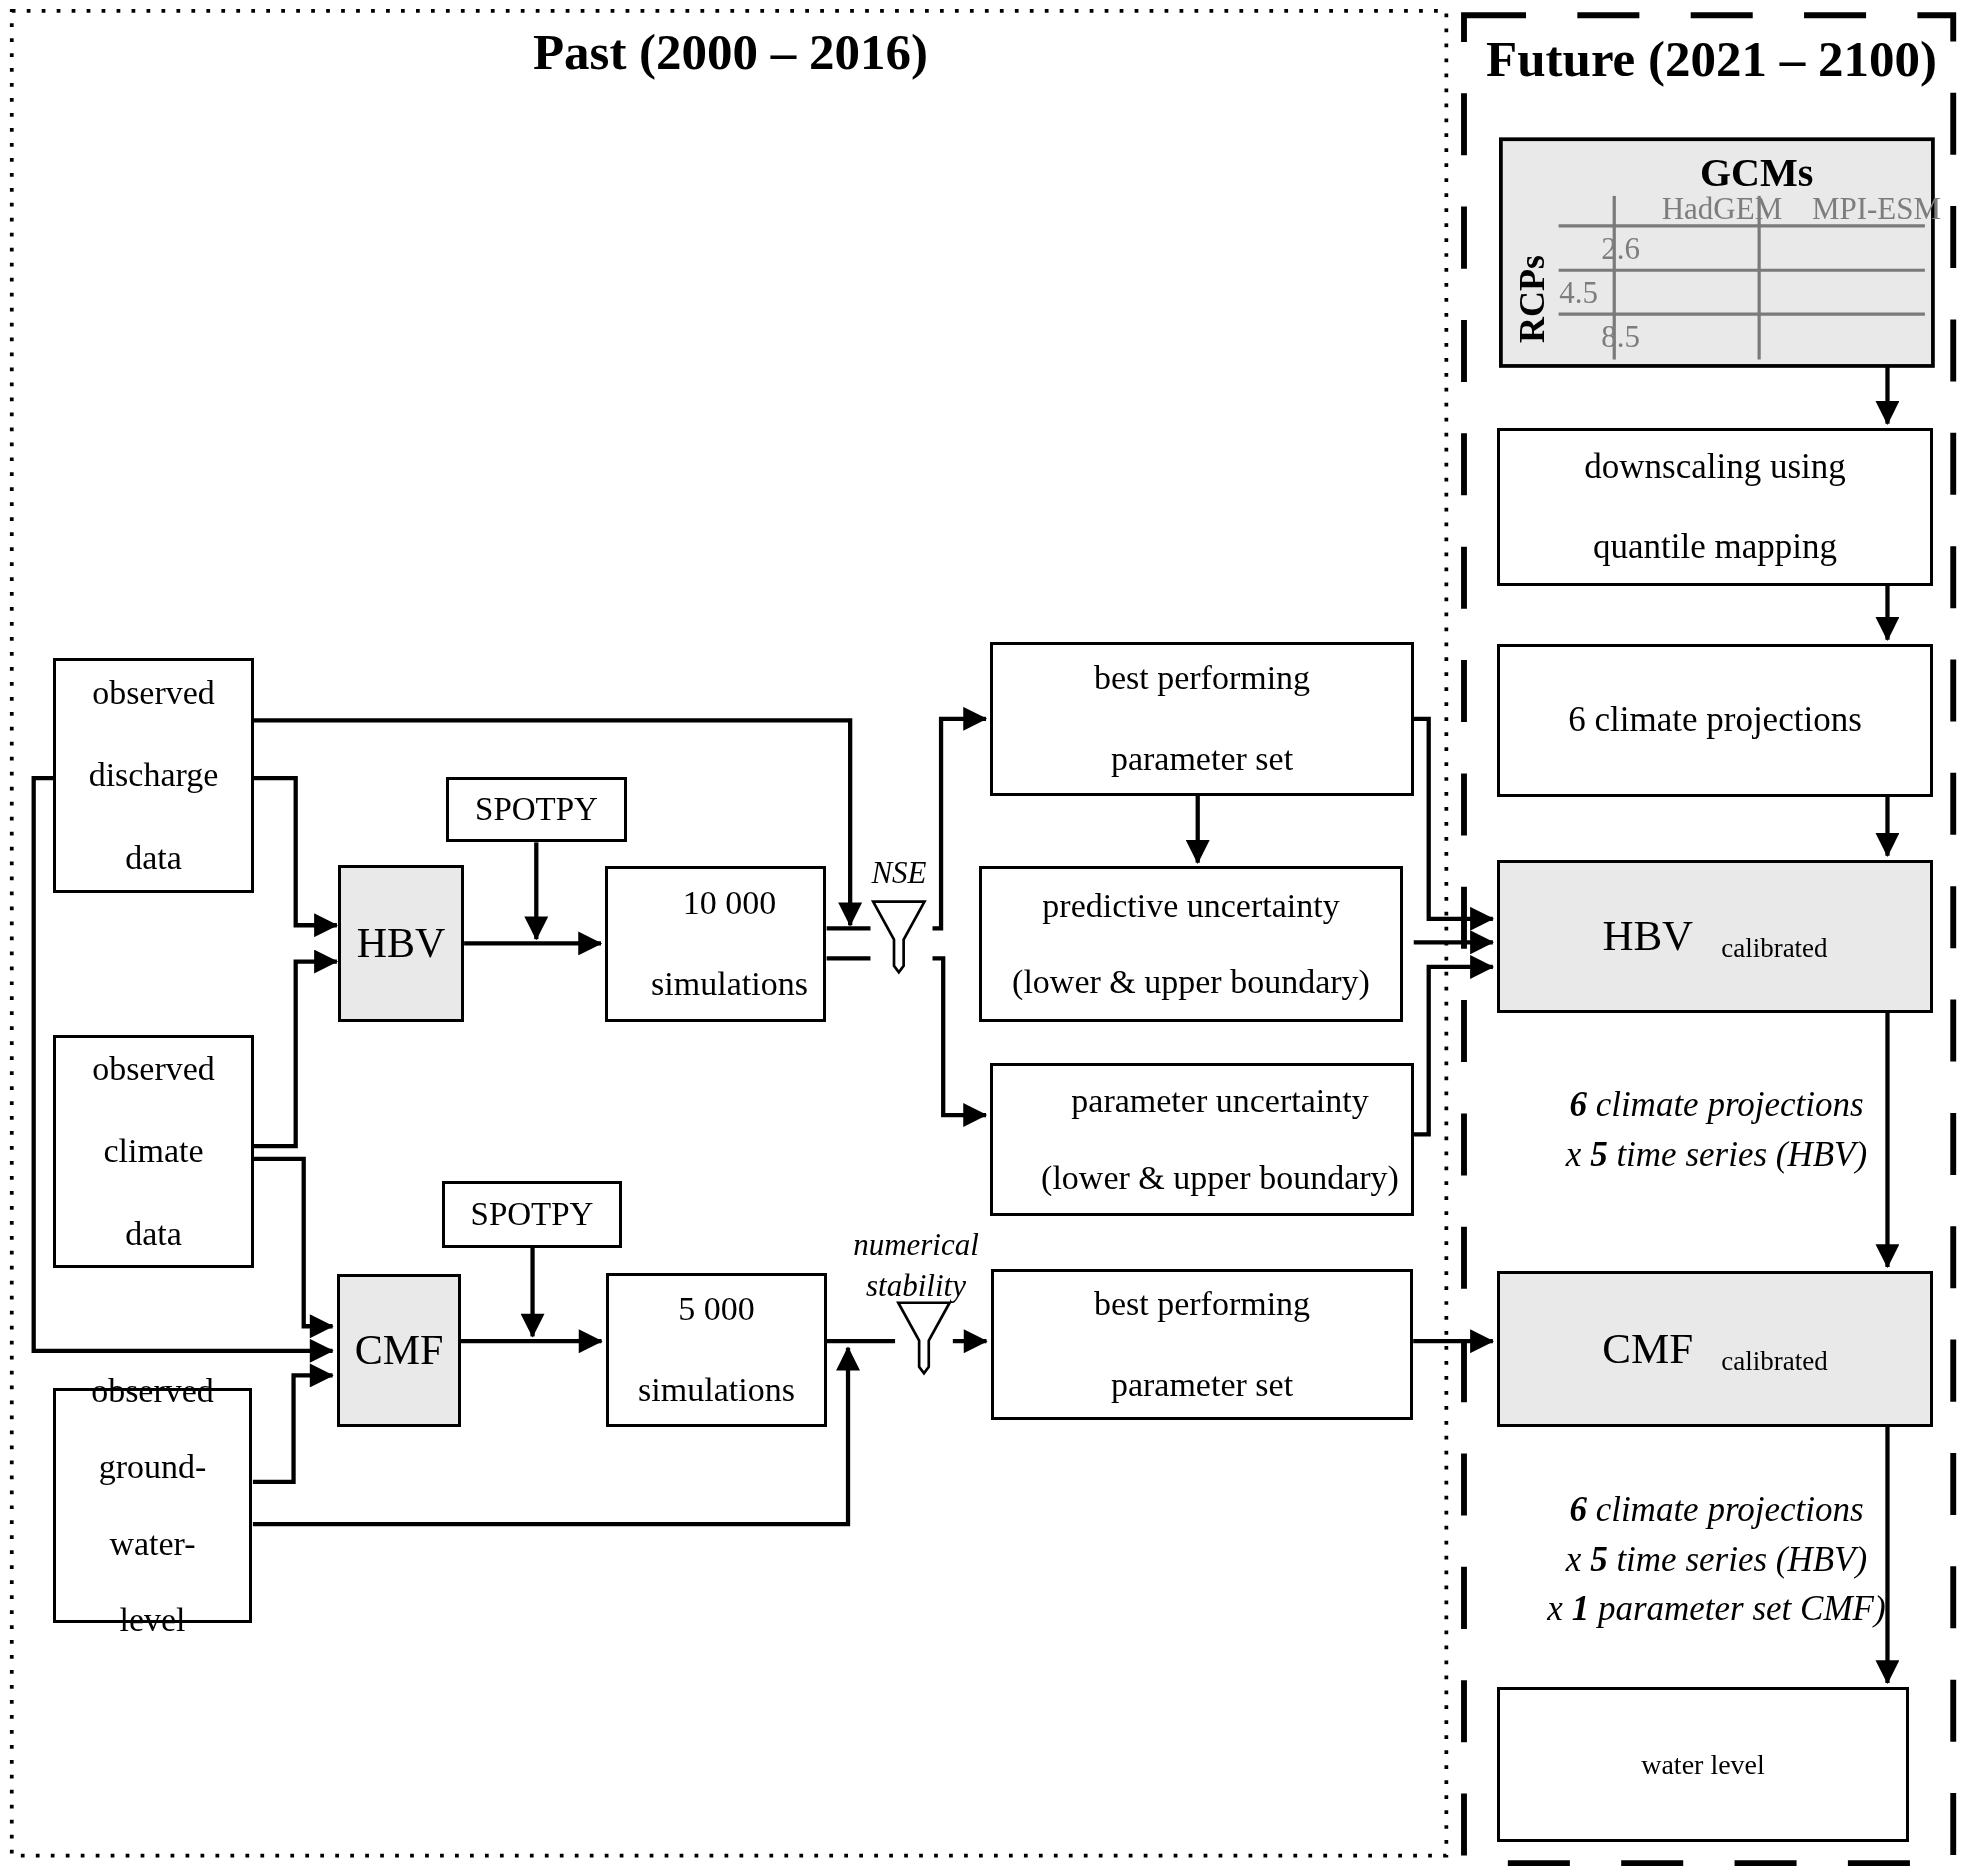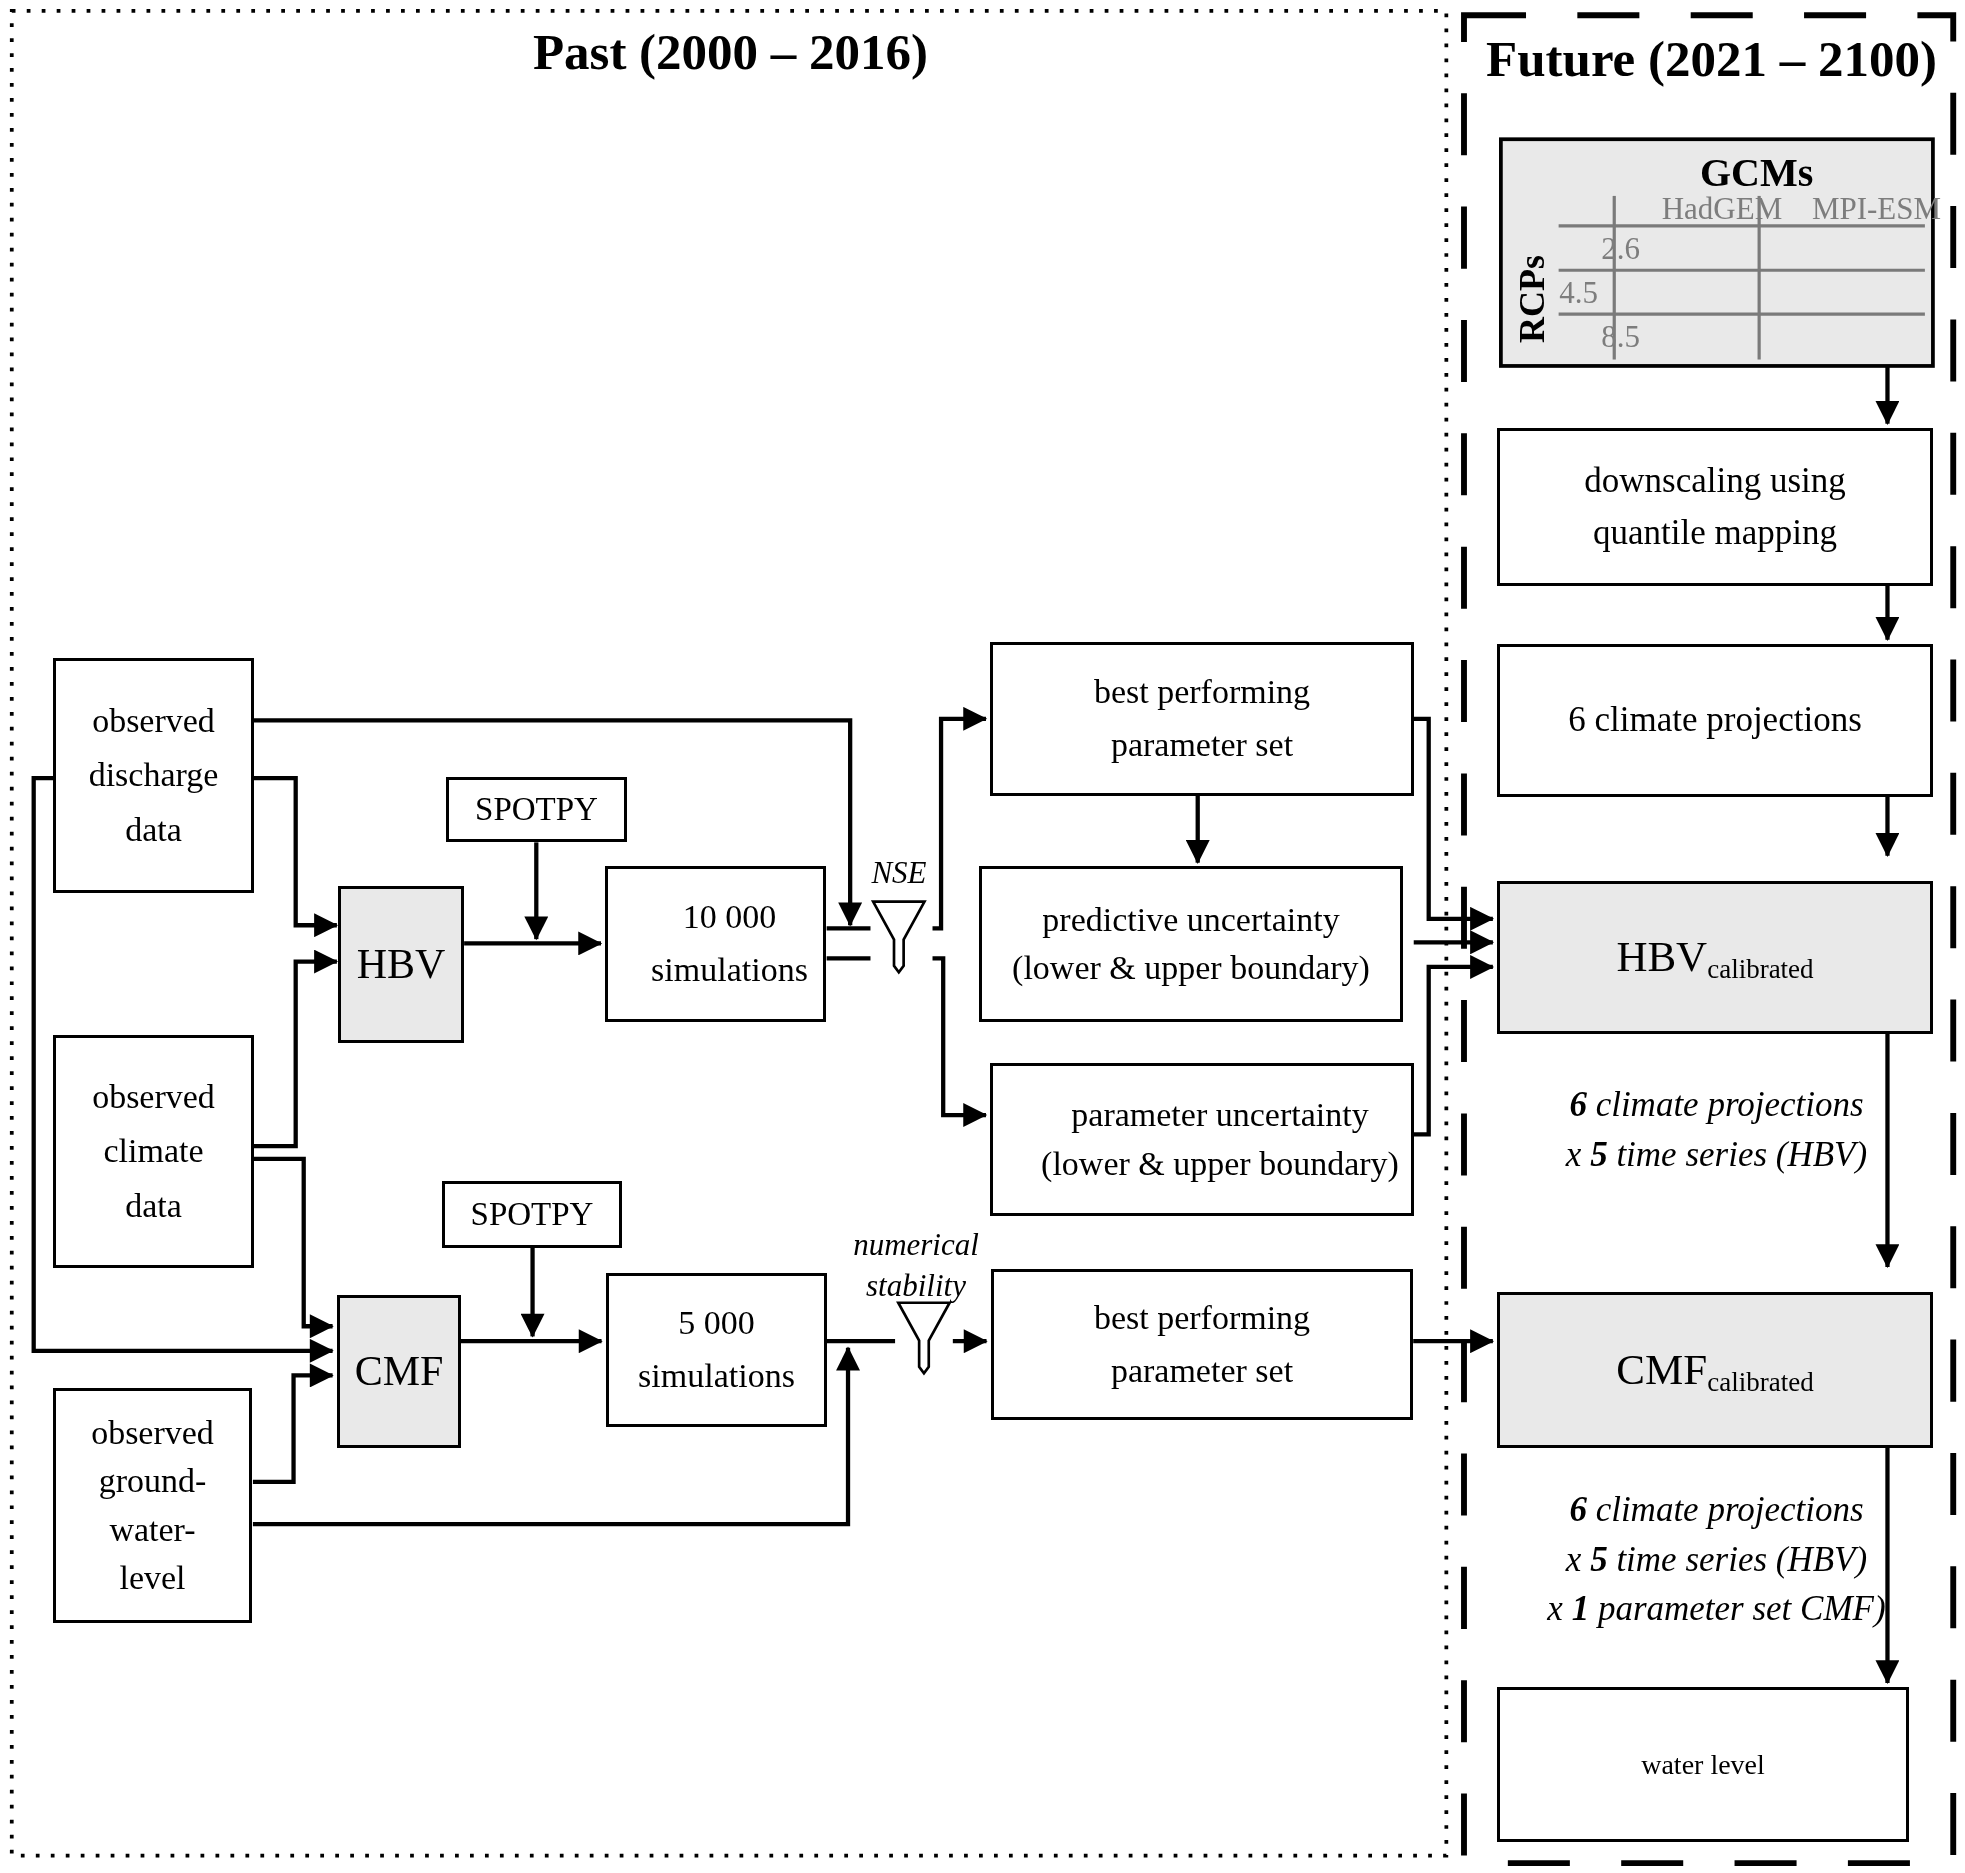--- a/index.html
+++ b/index.html
@@ -14,23 +14,23 @@
   svg.layer{position:absolute;left:0;top:0;width:1965px;height:1874px;}
   .connector{fill:none;stroke:#000;stroke-width:8;}
   .panel-border{fill:none;stroke:#000;}
   .funnel{fill:#ffffff;stroke:#000;stroke-width:5;}
   .halo{fill:#ffffff;stroke:none;}
   .tline{stroke:var(--table-line,#7a7a7a);stroke-width:6;fill:none;}
   .box{
     position:absolute;box-sizing:border-box;
     background:#ffffff;border:3.7px solid #000;
     display:flex;flex-direction:column;align-items:center;justify-content:center;
-    text-align:center;font-size:34px;line-height:1.5;
-  }
-  .gray{background:var(--box-gray,#e9e9e9);margin-top:21px;}
+    text-align:center;font-size:34px;line-height:1.5;gap:28px;
+  }
+  .gray{background:var(--box-gray,#e9e9e9);}
   .tight{line-height:1.42;}
   .big-label{font-size:42px;}
   .cal-main{font-size:43px;}
   .cal-sub{font-size:27px;position:relative;top:11.8px;}
   .title{
     position:absolute;font-weight:bold;font-size:51px;line-height:1.1;
     text-align:center;white-space:nowrap;
   }
   .flabel{
     position:absolute;font-style:italic;font-size:31px;line-height:1.32;

